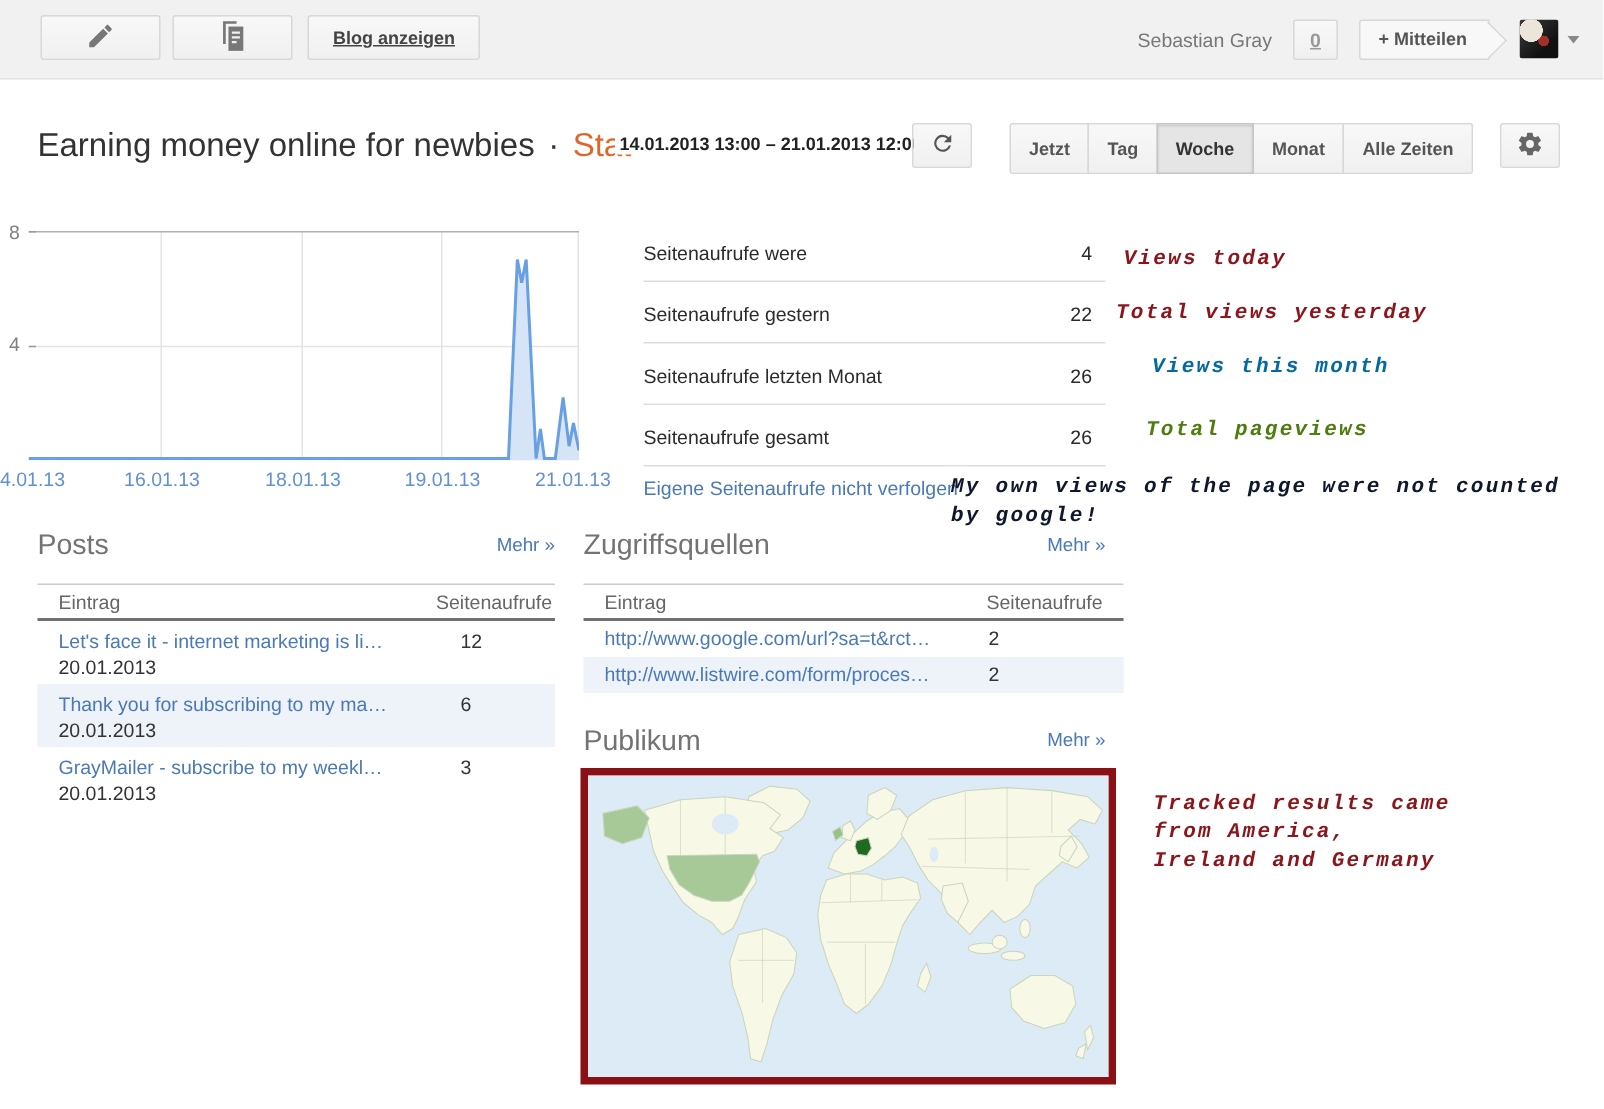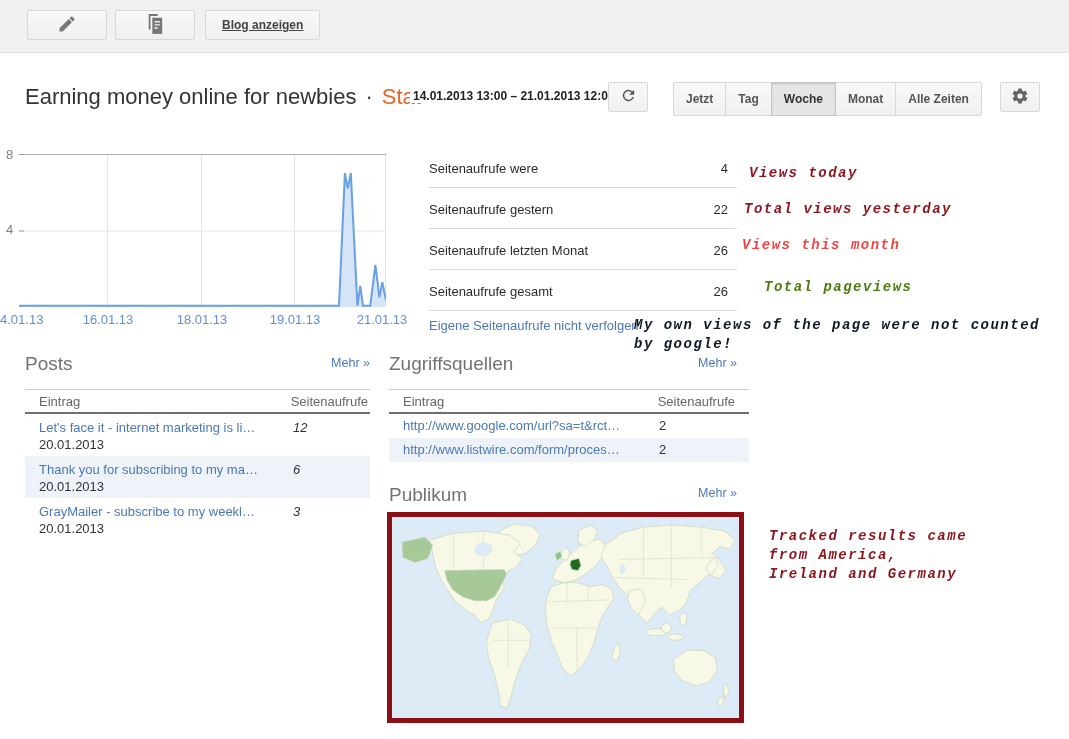--- a/index.html
+++ b/index.html
@@ -64,21 +64,21 @@
   .thead .c1{position:absolute;left:14px;top:4px;}
   .thead .c2{position:absolute;top:4px;}
   a.rowlink{color:#4a79b8;text-decoration:none;white-space:nowrap;cursor:pointer;}
   .views{position:absolute;font-size:13px;color:#333;}
   .rowdate{font-size:13px;color:#333;}
   .hl{background:#eef2f9;}
 
   .posts-table{position:absolute;left:25px;top:389px;width:345px;}
   .post-row{position:relative;height:42px;font-size:13px;}
   .post-row .rowlink{position:absolute;left:14px;top:6px;}
-  .post-row .views{left:268px;top:6px;font-style:italic;}
+  .post-row .views{left:282px;top:6px;}
   .post-row .rowdate{position:absolute;left:14px;top:23px;}
 
   .src-table{position:absolute;left:389px;top:389px;width:360px;}
   .src-row{position:relative;height:24px;font-size:13px;}
   .src-row .rowlink{position:absolute;left:14px;top:4px;}
   .src-row .views{left:270px;top:4px;}
 
   
   .map-frame{position:absolute;left:387px;top:512px;width:347px;height:201px;border:5px solid #8a1016;}
   .map-frame svg{display:block;}
@@ -104,20 +104,27 @@
       <span>
         <svg width="18" height="20" viewBox="0 0 20 22">
             <path fill="#777" d="M3 0h10v2H5v15H3V0z"></path>
             <path fill="#777" d="M7 4h11v18H7z"></path>
             <path stroke="#f1f1f1" stroke-width="1.6" d="M9.5 8.5h6M9.5 12h6M9.5 15.5h3.5"></path>
           </svg>
       </span>
     </button>
     <button class="gbtn tb-viewblog">Blog anzeigen</button>
 
+    <div class="tb-right">
+      <span class="tb-user">Sebastian Gray</span>
+      <button class="gbtn tb-zero">0</button>
+      <button class="tb-share">+ Mitteilen</button>
+      <div class="tb-avatar"></div>
+      <span class="caret"></span>
+    </div>
   </div>
 
   <div class="page-title">
     <span>Earning money online for newbies</span><span class="dot">·</span><span class="stat">Stat</span>
   </div>
   <span class="date-range">14.01.2013 13:00 – 21.01.2013 12:00</span>
 
   <button class="gbtn icon-btn refresh-btn">
     <span>
       <svg width="17" height="17" viewBox="0 0 24 24">
@@ -261,18 +268,18 @@
         <path d="M101 122 L138 122 M117 101 L117 150"></path>
         <path d="M62 53 L62 16 M92 52 L92 14"></path>
       </g>
       <ellipse cx="92" cy="32" rx="9" ry="7" fill="#dcebf6"></ellipse>
       <ellipse cx="232" cy="52" rx="3" ry="5" fill="#dcebf6"></ellipse>
     </svg>
   </div>
 
   <div class="annotation" style="left: 749px; top: 164px; color: rgb(139, 21, 27);">Views today</div>
   <div class="annotation" style="left: 744px; top: 200px; color: rgb(139, 21, 27);">Total views yesterday</div>
-  <div class="annotation" style="left: 742px; top: 236px; color: #ef4444;">Views this month</div>
+  <div class="annotation" style="left: 768px; top: 236px; color: #0369a1;">Views this month</div>
   <div class="annotation" style="left: 764px; top: 278px; color: #4d7c0f;">Total pageviews</div>
   <div class="annotation" style="left: 634px; top: 316px; color: #0f172a;"><span>My own views of the page were not counted</span><br><span>by google!</span></div>
   <div class="annotation" style="left: 769px; top: 527px; color: rgb(139, 21, 27);"><span>Tracked results came</span><br><span>from America,</span><br><span>Ireland and Germany</span></div>
 
 </div>
 
 </body></html>

